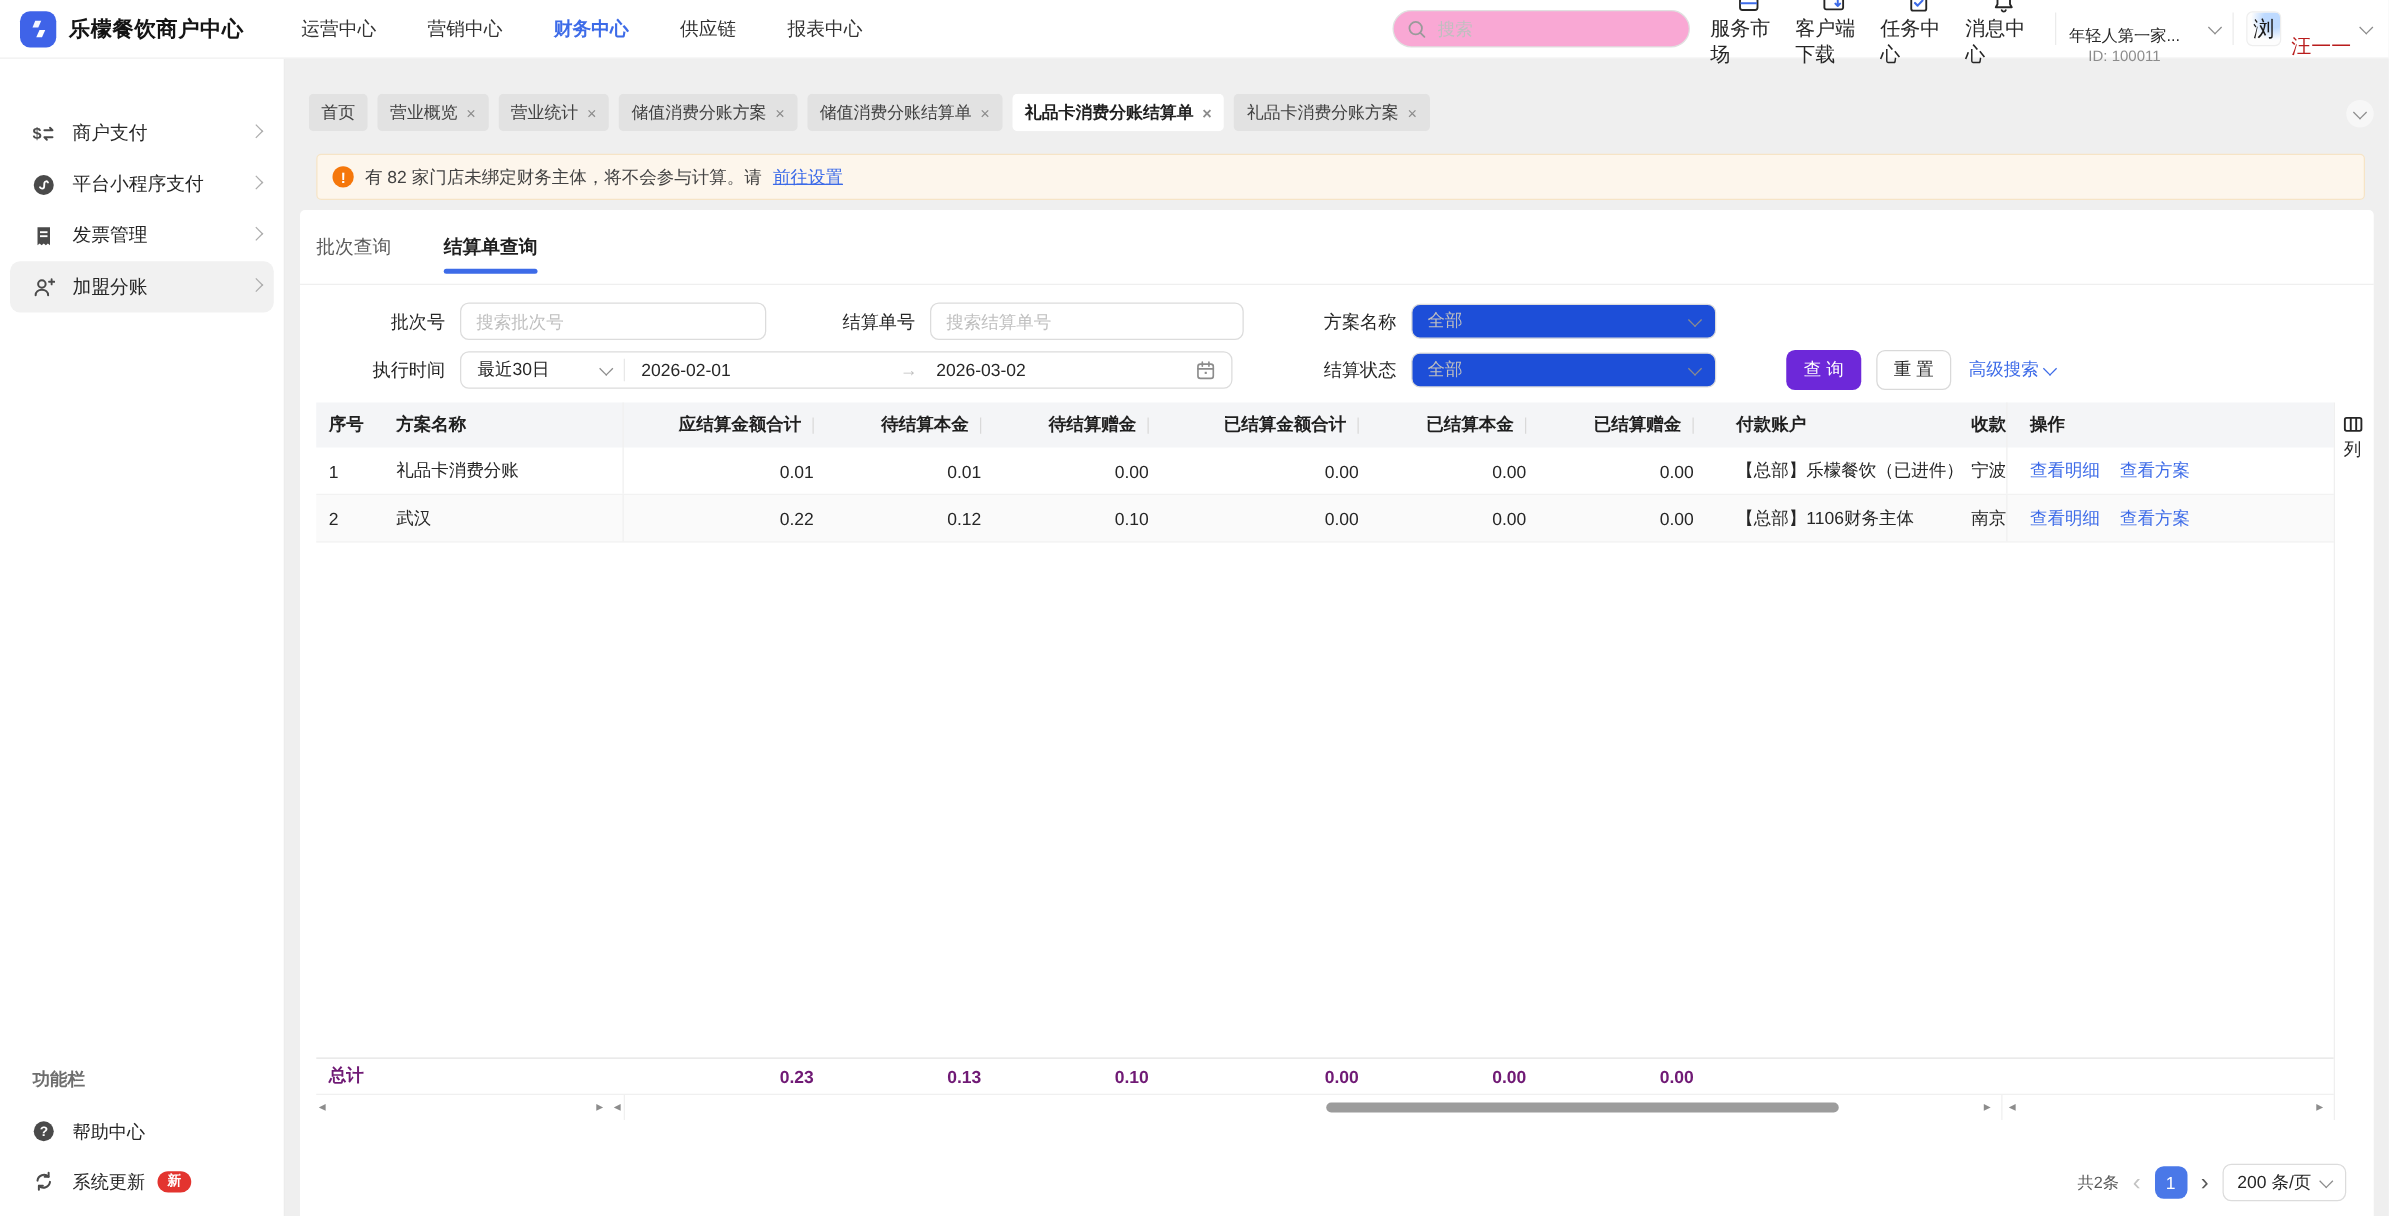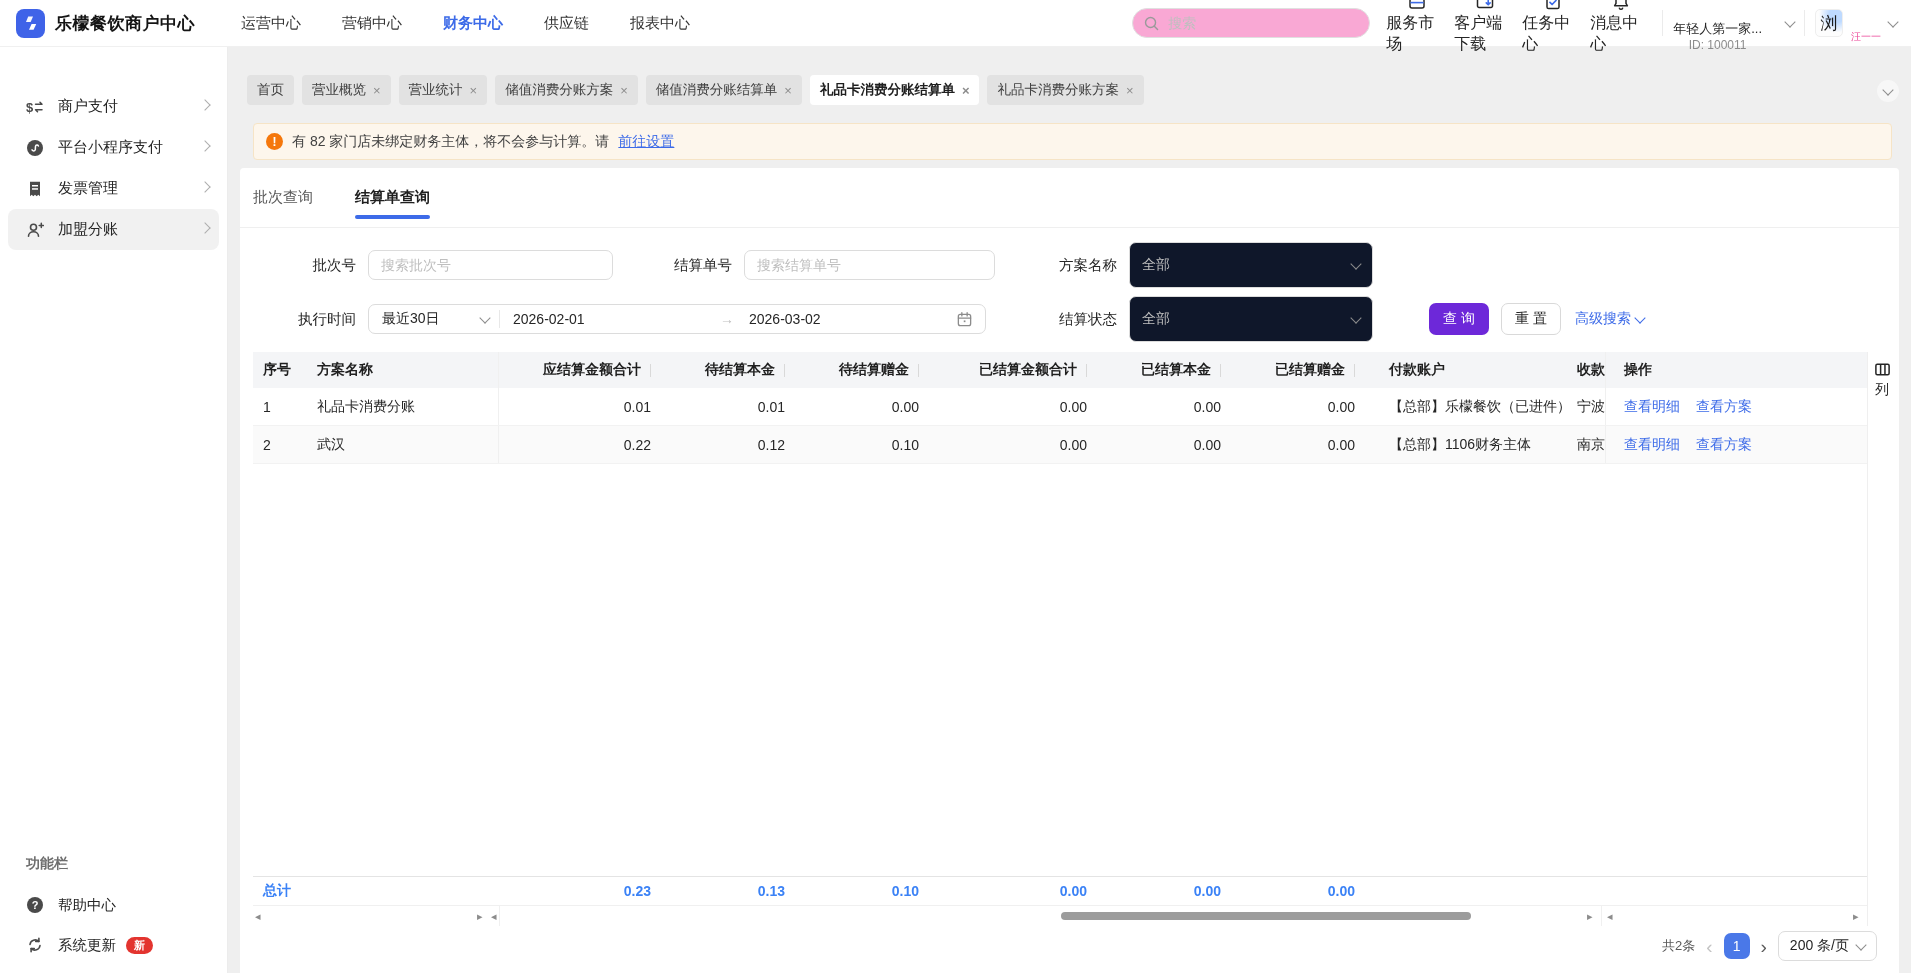--- a/index.html
+++ b/index.html
@@ -23,21 +23,21 @@
   .qa-item{width:62px;display:flex;flex-direction:column;align-items:center;gap:1px;font-size:16px;color:#262626;cursor:pointer;}
   .vdiv{width:1px;height:26px;background:#EBEBEB;margin:0 10px;flex:none;}
   .tenant{display:flex;align-items:flex-start;gap:24px;cursor:pointer;margin-top:29px;}
   .tenant .tcol{display:flex;flex-direction:column;align-items:center;line-height:1.3;}
   .tenant .t-name{font-size:13px;color:#262626;}
   .tenant .t-id{font-size:12px;color:#8C8C8C;}
   .user{display:flex;align-items:center;gap:8px;cursor:pointer;}
   .avatar{width:28px;height:28px;border-radius:5px;border:1px solid #EEE;box-sizing:border-box;
           background:radial-gradient(circle at 80% 18%,#BEDAFF 0 26%,#FDFDFD 60%);
           display:flex;align-items:center;justify-content:center;font-family:"Liberation Serif","DejaVu Serif",serif;font-size:17px;color:#1a1a1a;}
-  .user .uname{font-size:10px;color:#ec4899;margin-top:28px;}
+  .user .uname{font-size:16px;color:#b91c1c;margin-top:28px;}
   
   .sidebar{position:absolute;left:0;top:47px;bottom:0;width:228px;background:#fff;border-right:1px solid #ECECEC;box-sizing:border-box;z-index:10;}
   .side-list{padding-top:39px;}
   .side-item{height:41px;display:flex;align-items:center;padding:0 16px 0 26px;position:relative;font-size:15px;color:#262626;cursor:pointer;}
   .side-item .sicon{width:18px;height:18px;margin-right:14px;flex:none;display:flex;align-items:center;justify-content:center;}
   .side-item .chev{position:absolute;right:18px;border-color:#ADADAD;}
   .side-item.active{background:#F1F1F1;margin:0 8px;border-radius:8px;padding-left:18px;}
   .side-item.active .chev{right:10px;}
   .side-footer{position:absolute;left:0;right:0;bottom:8px;}
   .side-cap{font-size:14px;font-weight:600;color:#6E6E6E;padding:0 0 12px 26px;}
@@ -63,21 +63,21 @@
   .subtab.active::after{content:"";position:absolute;left:0;right:0;bottom:8px;height:4px;border-radius:2px;background:#3D6BE8;}
   .filters{padding-left:13px;}
   .frow{display:flex;align-items:center;}
   .frow1{margin-top:14px;}
   .frow2{margin-top:8px;}
   .flabel{font-size:14.5px;color:#262626;text-align:right;margin-right:12px;white-space:nowrap;}
   .w103{width:103px;}.w119{width:119px;}.w122{width:122px;}.w131{width:131px;}
   .finput{height:30px;border:1px solid #DCDCDC;border-radius:7px;box-sizing:border-box;display:flex;align-items:center;background:#fff;}
   .finput input{border:none;outline:none;background:transparent;font-size:14px;font-family:inherit;width:100%;padding:0 12px;color:#262626;}
   .finput input::placeholder{color:#BFBFBF;}
-  .fselect{height:46px;border:1px solid #DCDCDC;border-radius:7px;box-sizing:border-box;display:flex;align-items:center;padding:0 12px;position:relative;font-size:14px;color:#BFBFBF;cursor:pointer;background:#0f172a;}
+  .fselect{height:28px;border:1px solid #DCDCDC;border-radius:7px;box-sizing:border-box;display:flex;align-items:center;padding:0 12px;position:relative;font-size:14px;color:#BFBFBF;cursor:pointer;background:#1d4ed8;}
   .fselect .chev{position:absolute;right:12px;}
   .daterange{width:618px;height:30px;border:1px solid #DCDCDC;border-radius:7px;box-sizing:border-box;display:flex;align-items:center;background:#fff;cursor:pointer;}
   .dr-preset{width:130px;display:flex;align-items:center;justify-content:space-between;padding:0 10px 0 13px;font-size:14px;color:#262626;box-sizing:border-box;}
   .dr-sep{width:1px;height:18px;background:#E8E8E8;}
   .dr-date{font-size:14px;color:#262626;padding-left:13px;flex:1;}
   .dr-arrow{color:#BFBFBF;font-size:14px;flex:none;}
   .btn{height:32px;border-radius:7px;font-size:14px;display:flex;align-items:center;justify-content:center;cursor:pointer;box-sizing:border-box;white-space:nowrap;font-weight:500;}
   .btn-primary{background:#6d28d9;color:#fff;border:none;}
   .btn-plain{background:#fff;color:#262626;border:1px solid #D9D9D9;}
   .adv{margin-left:14px;color:#3D6BE8;font-size:14px;display:flex;align-items:center;gap:5px;cursor:pointer;}
@@ -96,21 +96,21 @@
   .c-recv{width:40px;padding-left:12px;}
   .c-op{width:262px;padding-left:18px;border-left:1px solid #F0F0F0;align-self:stretch;display:flex;align-items:center;gap:16px;}
   .th-row{height:36px;background:#F4F5F7;font-weight:700;color:#1F1F1F;}
   .th-row .c-n{display:flex;align-items:center;}
   .sep-after::after{content:"";display:inline-block;width:1px;height:13px;background:#D9D9D9;margin-left:9px;vertical-align:-2px;}
   .body-row{height:37px;border-bottom:1px solid #F2F2F2;color:#262626;}
   .body-row .c-n{display:flex;align-items:center;}
   .zebra{background:#FAFAFA;}
   .alink{color:#3D6BE8;cursor:pointer;}
   .tbl-space{height:412px;}
-  .total-row{height:28px;border-top:1px solid #E4E4E4;border-bottom:1px solid #F0F0F0;font-weight:700;color:#3b82f6;}
+  .total-row{height:28px;border-top:1px solid #E4E4E4;border-bottom:1px solid #F0F0F0;font-weight:700;color:#701a75;}
   .total-row .c-n{display:flex;align-items:center;}
   .c-total{width:246px;padding-left:10px;}
   .sbar{position:relative;height:20px;}
   .sbar .arr{position:absolute;top:3px;font-size:11px;color:#8C8C8C;line-height:14px;cursor:pointer;}
   .sbar .thumb{position:absolute;left:808px;top:6px;width:410px;height:8px;border-radius:4px;background:#9C9C9C;cursor:grab;}
   .sbar .vline{position:absolute;top:0;bottom:0;width:1px;background:#F0F0F0;}
   .colstrip{width:28px;flex:none;border-left:1px solid #EFEFEF;display:flex;flex-direction:column;align-items:center;padding-top:9px;gap:3px;font-size:14px;color:#262626;cursor:pointer;}
   .pagination{position:absolute;right:22px;bottom:12px;display:flex;align-items:center;gap:11px;}
   .pg-total{font-size:13px;color:#595959;}
   .pg-prev{font-size:19px;color:#C3C3C3;line-height:1;cursor:pointer;}

